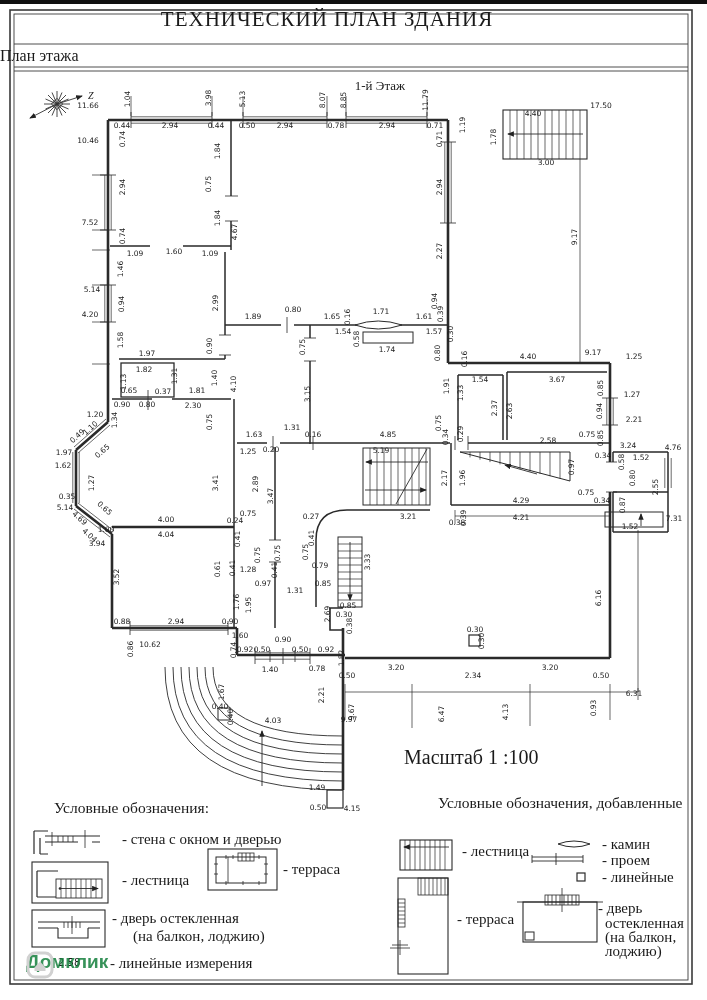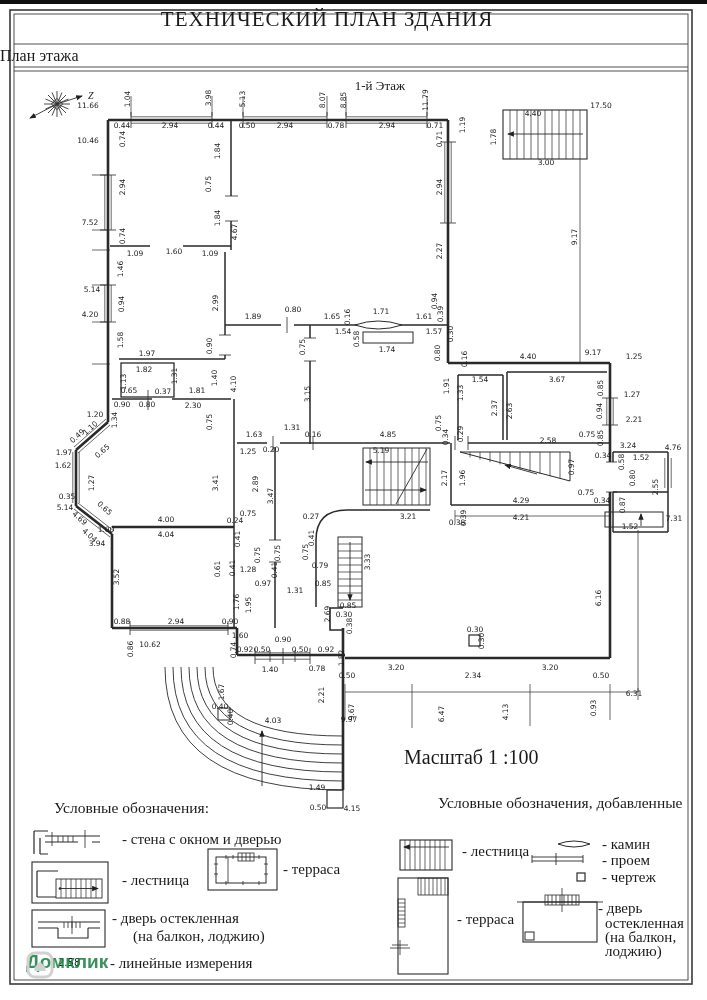--- a/index.html
+++ b/index.html
@@ -429,21 +429,21 @@
 <div class="ovl leg" style="left:283px;top:861px;">- терраса</div>
 <div class="ovl leg" style="left:112px;top:910px;">- дверь остекленная</div>
 <div class="ovl leg" style="left:117px;top:928px;margin-left:16px;">(на балкон, лоджию)</div>
 <div class="ovl dimval" style="left:58px;top:957px;">2.58</div>
 <div class="ovl leg" style="left:110px;top:955px;">- линейные измерения</div>
 
 <div class="ovl leg2" style="left:402px;top:794px;font-size:15.5px;margin-left:36px;">Условные обозначения, добавленные</div>
 <div class="ovl leg2" style="left:462px;top:843px;">- лестница</div>
 <div class="ovl leg2" style="left:602px;top:836px;">- камин</div>
 <div class="ovl leg2" style="left:602px;top:852px;">- проем</div>
-<div class="ovl leg2" style="left:602px;top:869px;">- чертеж</div>
+<div class="ovl leg2" style="left:602px;top:869px;">- линейные</div>
 <div class="ovl leg2" style="left:457px;top:911px;">- терраса</div>
 <div class="ovl leg2" style="left:598px;top:900px;text-align:right;">- дверь</div>
 <div class="ovl leg2" style="left:605px;top:915px;">остекленная</div>
 <div class="ovl leg2" style="left:605px;top:929px;">(на балкон,</div>
 <div class="ovl leg2" style="left:605px;top:943px;">лоджию)</div>
 
 <div class="ovl wm">
   <svg width="28" height="28" viewBox="0 0 28 28">
     <rect x="2" y="2" width="24" height="24" rx="7" fill="none" stroke="#c9c9c9" stroke-width="3"></rect>
     <path d="M8.5,16.5 L14,10.5 L19.5,16.5 L19.5,20 L8.5,20 Z" fill="#c9c9c9"></path>

